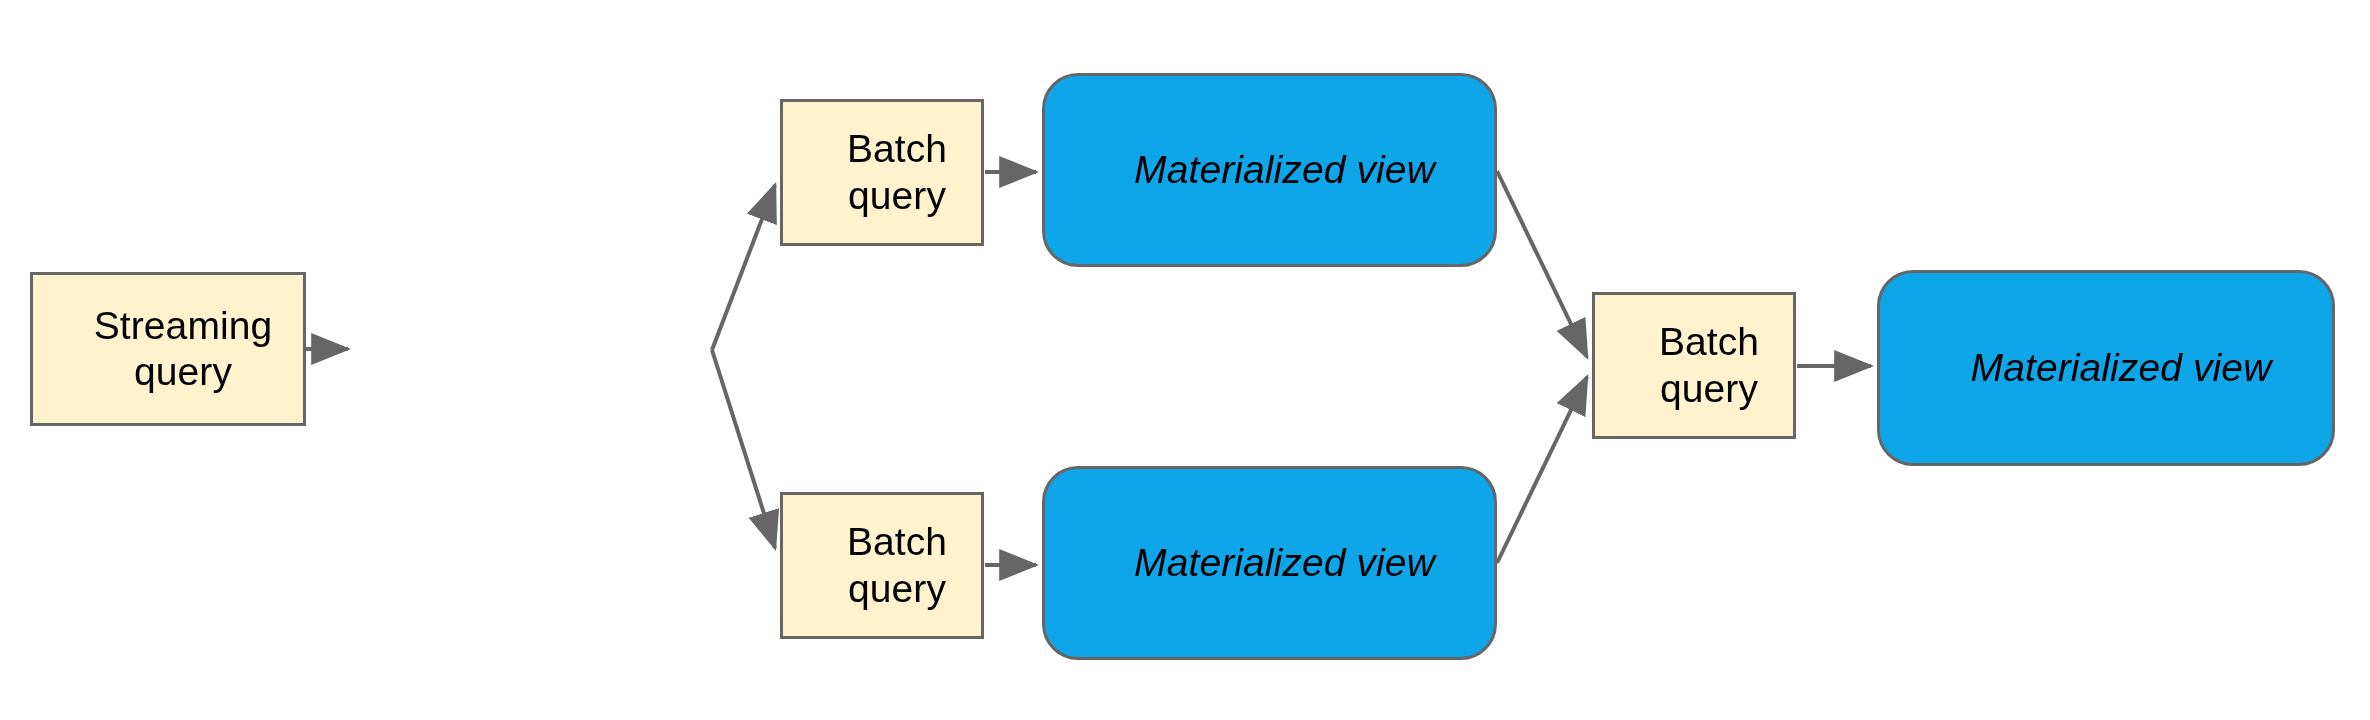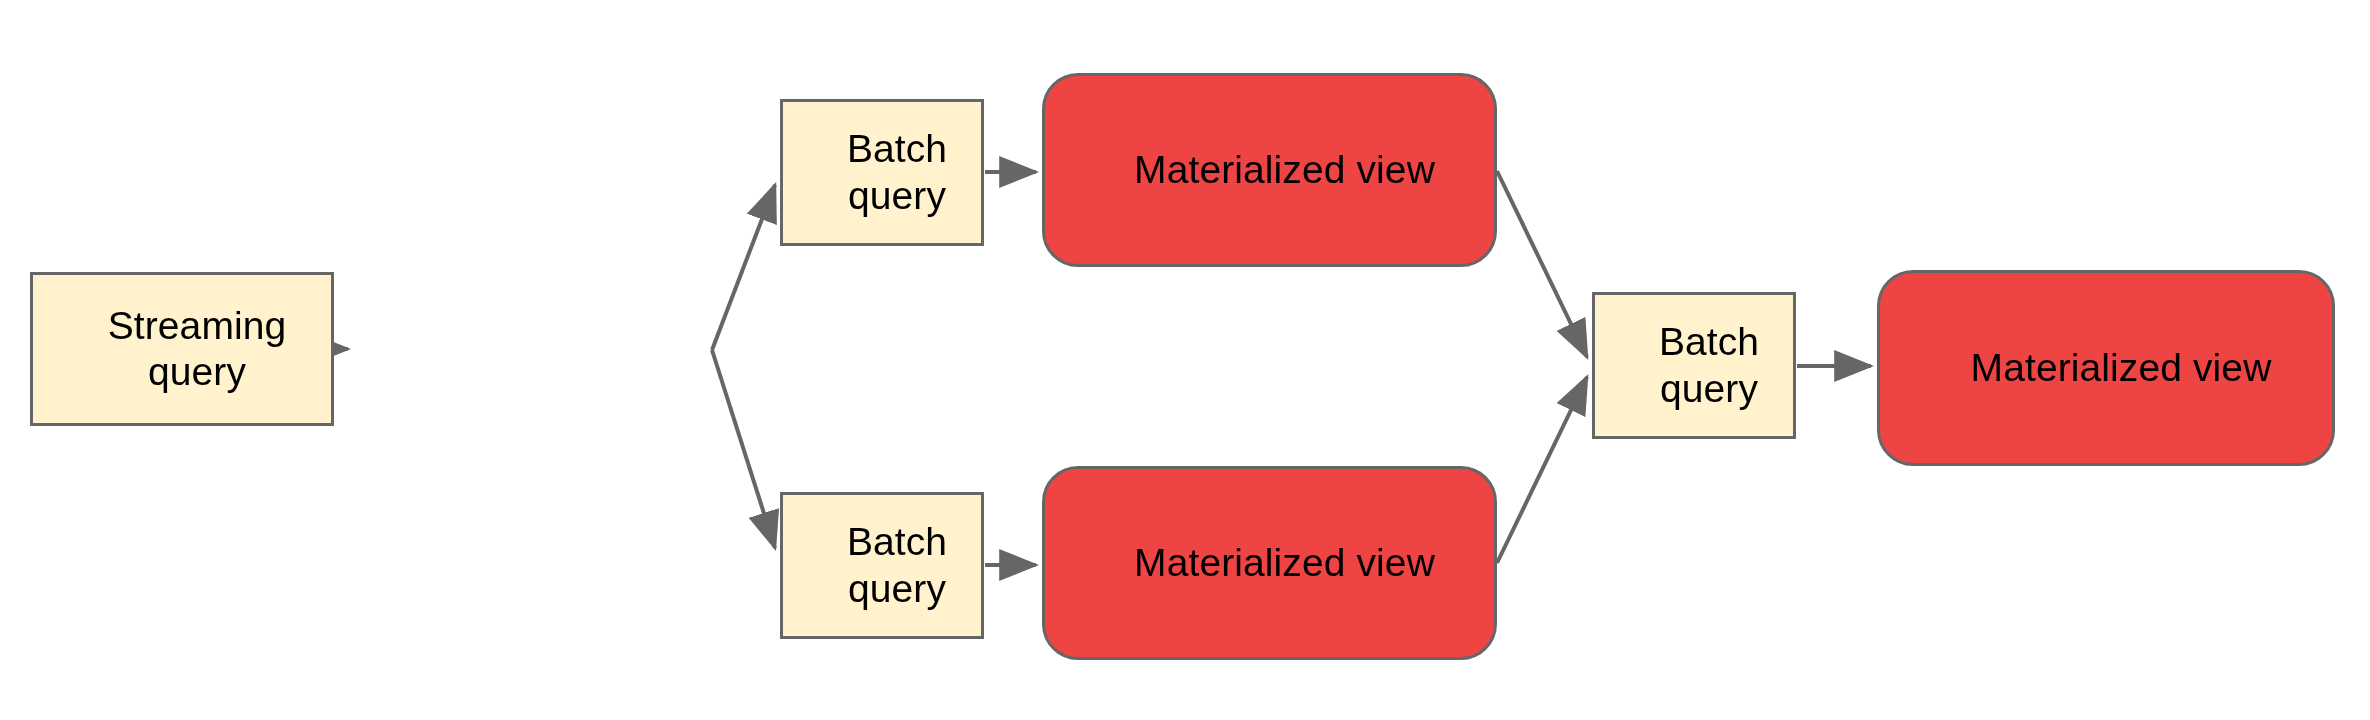--- a/index.html
+++ b/index.html
@@ -38,23 +38,24 @@
     line-height: 1.18;
     white-space: pre-line;
     letter-spacing: 0.1px;
   }
   .node-query {
     background: #fff2cc;
     border-radius: 0;
     font-size: 39px;
   }
   .node-store {
-    background: #ef4444;
+    background: #0ea5e9;
     border-radius: 36px;
     font-size: 39px;
+    font-style: italic;
   }
   .node-label {
     display: block;
     width: 100%;
     padding: 0 24px;
     box-sizing: border-box;
     margin-left: 30px;
   }
 </style>
 </head>
@@ -79,21 +80,21 @@
 
     <line x1="985" y1="565" x2="1036" y2="565" stroke="#666666" stroke-width="4" marker-end="url(#arrowhead)"></line>
 
     <line x1="1497" y1="171" x2="1587" y2="357" stroke="#666666" stroke-width="4" marker-end="url(#arrowhead)"></line>
 
     <line x1="1497" y1="563" x2="1587" y2="377" stroke="#666666" stroke-width="4" marker-end="url(#arrowhead)"></line>
 
     <line x1="1797" y1="366" x2="1871" y2="366" stroke="#666666" stroke-width="4" marker-end="url(#arrowhead)"></line>
   </svg>
 
-  <div class="node node-query" style="left:30px; top:272px; width:304px; height:154px;">
+  <div class="node node-query" style="left:30px; top:272px; width:276px; height:154px;">
     <span class="node-label">Streaming
 query</span>
   </div>
 
 
   <div class="node node-query" style="left:780px; top:99px; width:204px; height:147px;">
     <span class="node-label">Batch
 query</span>
   </div>
 

